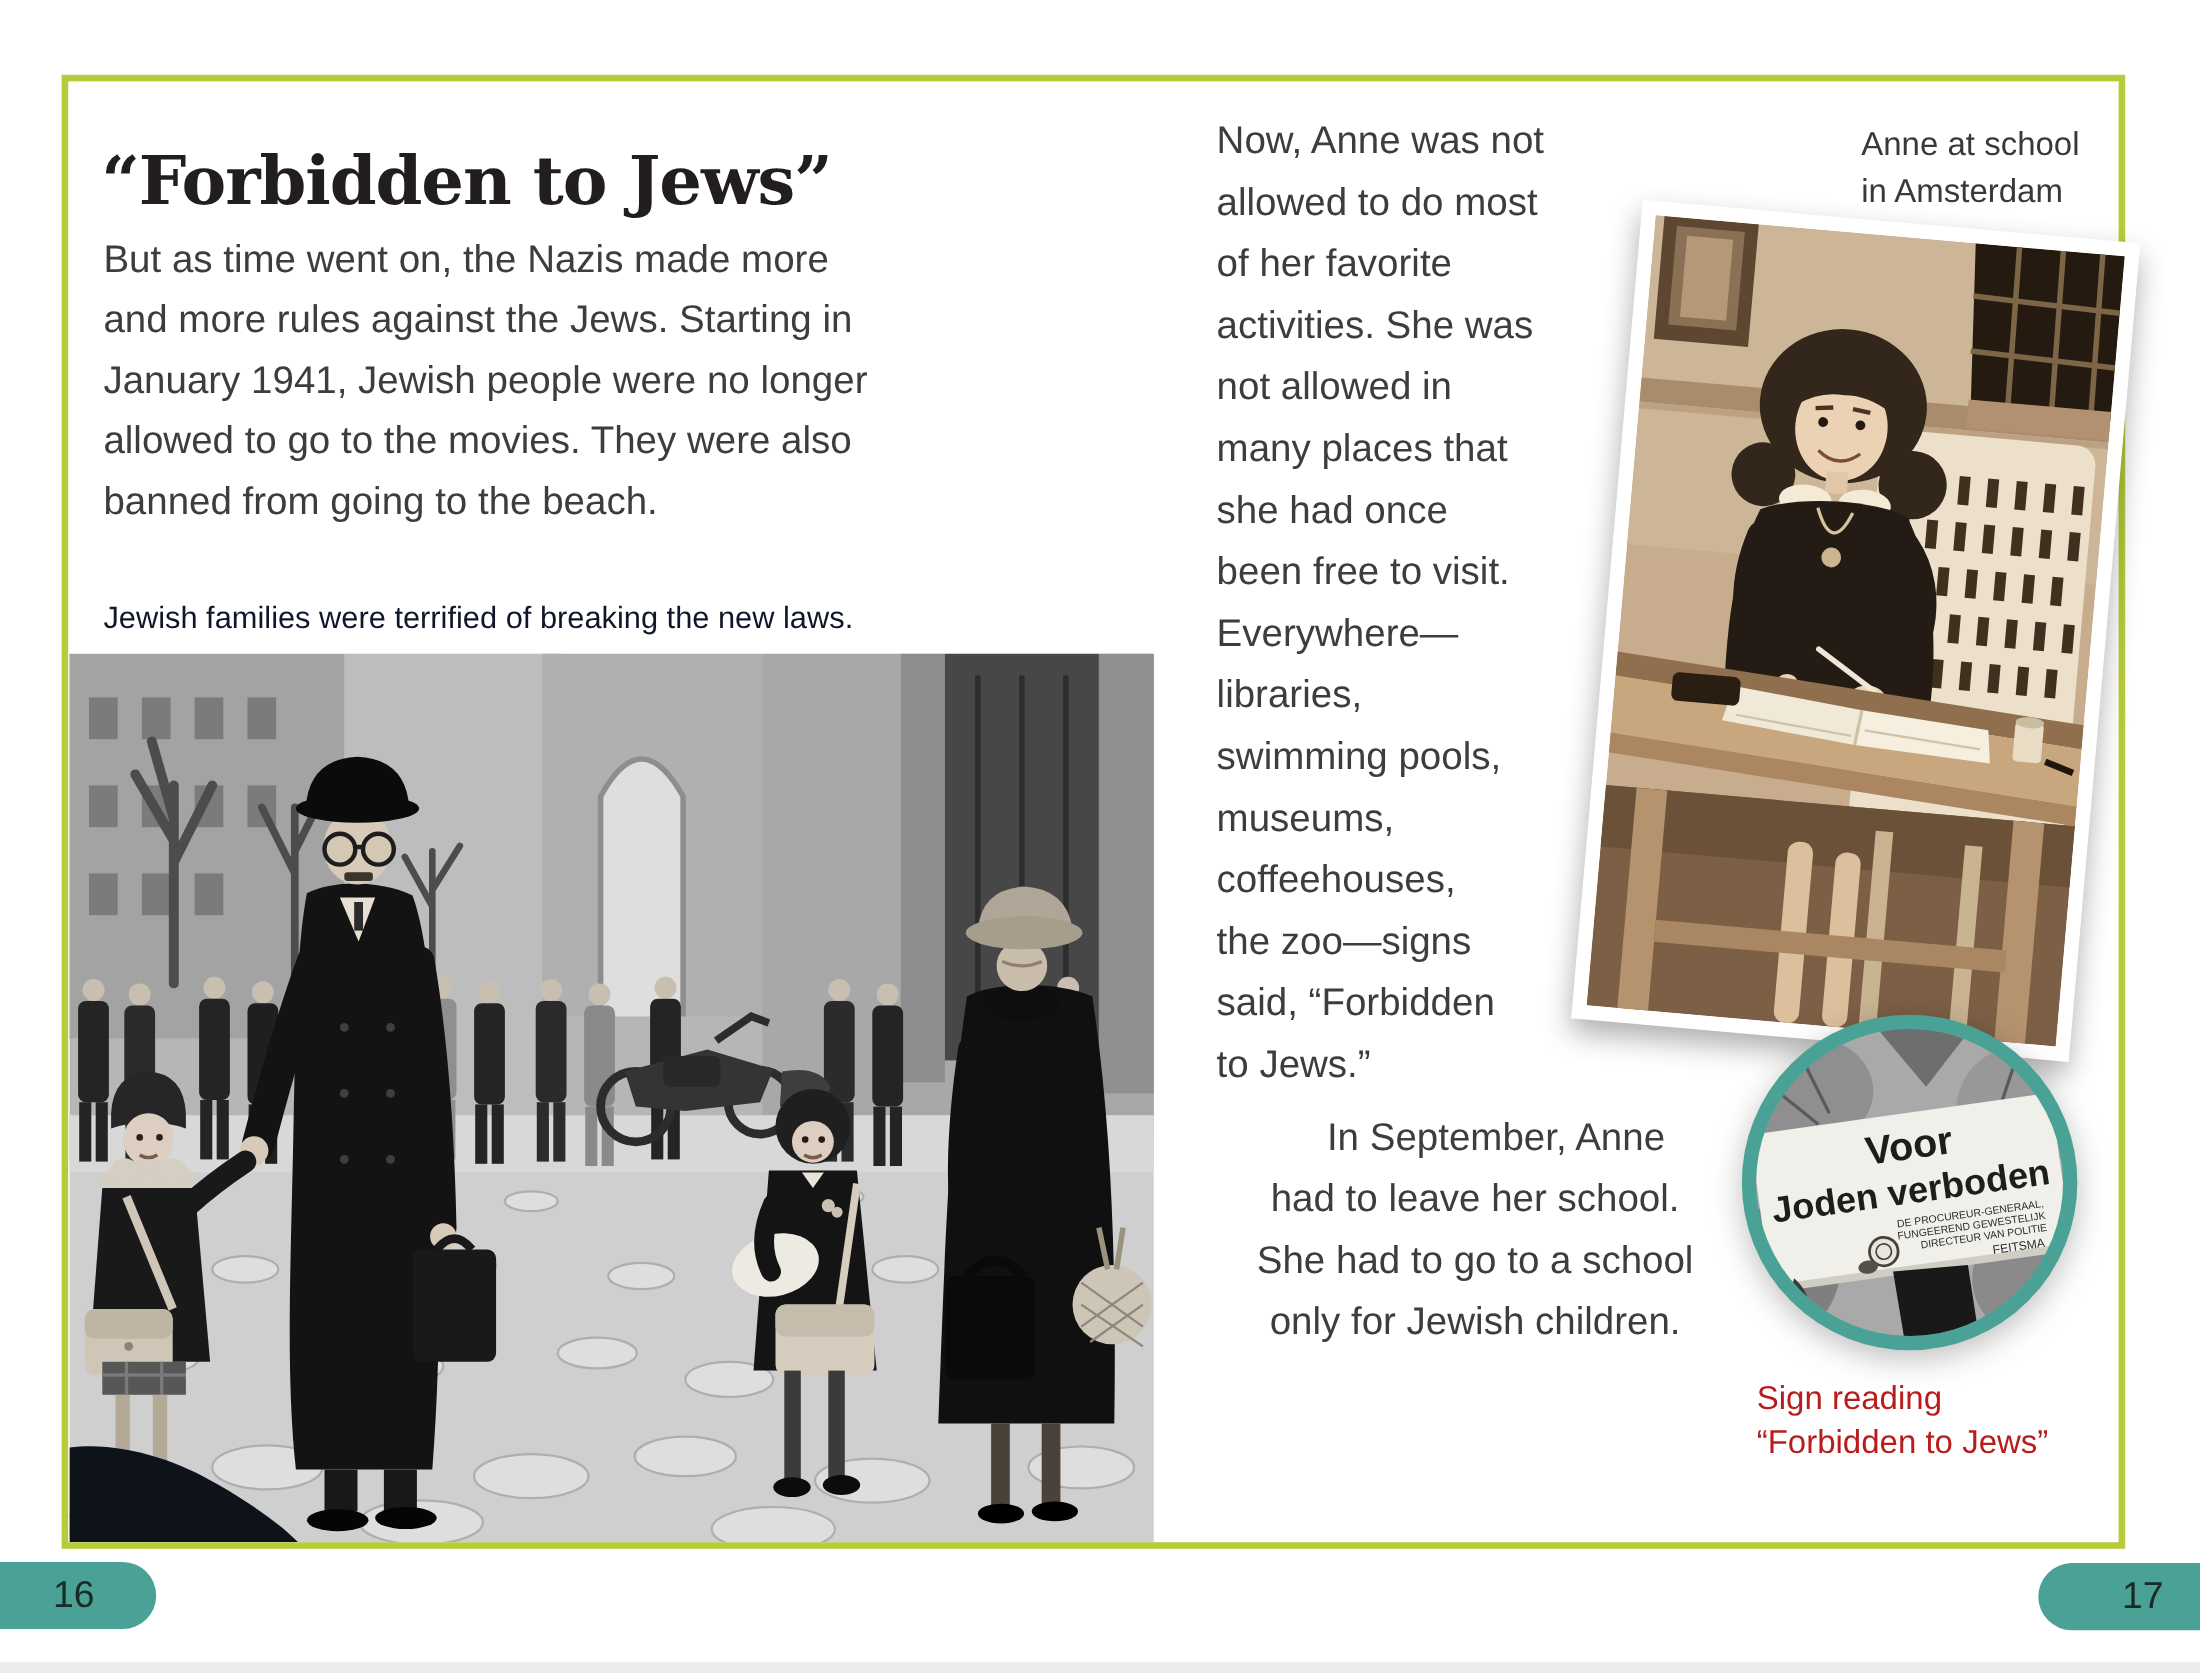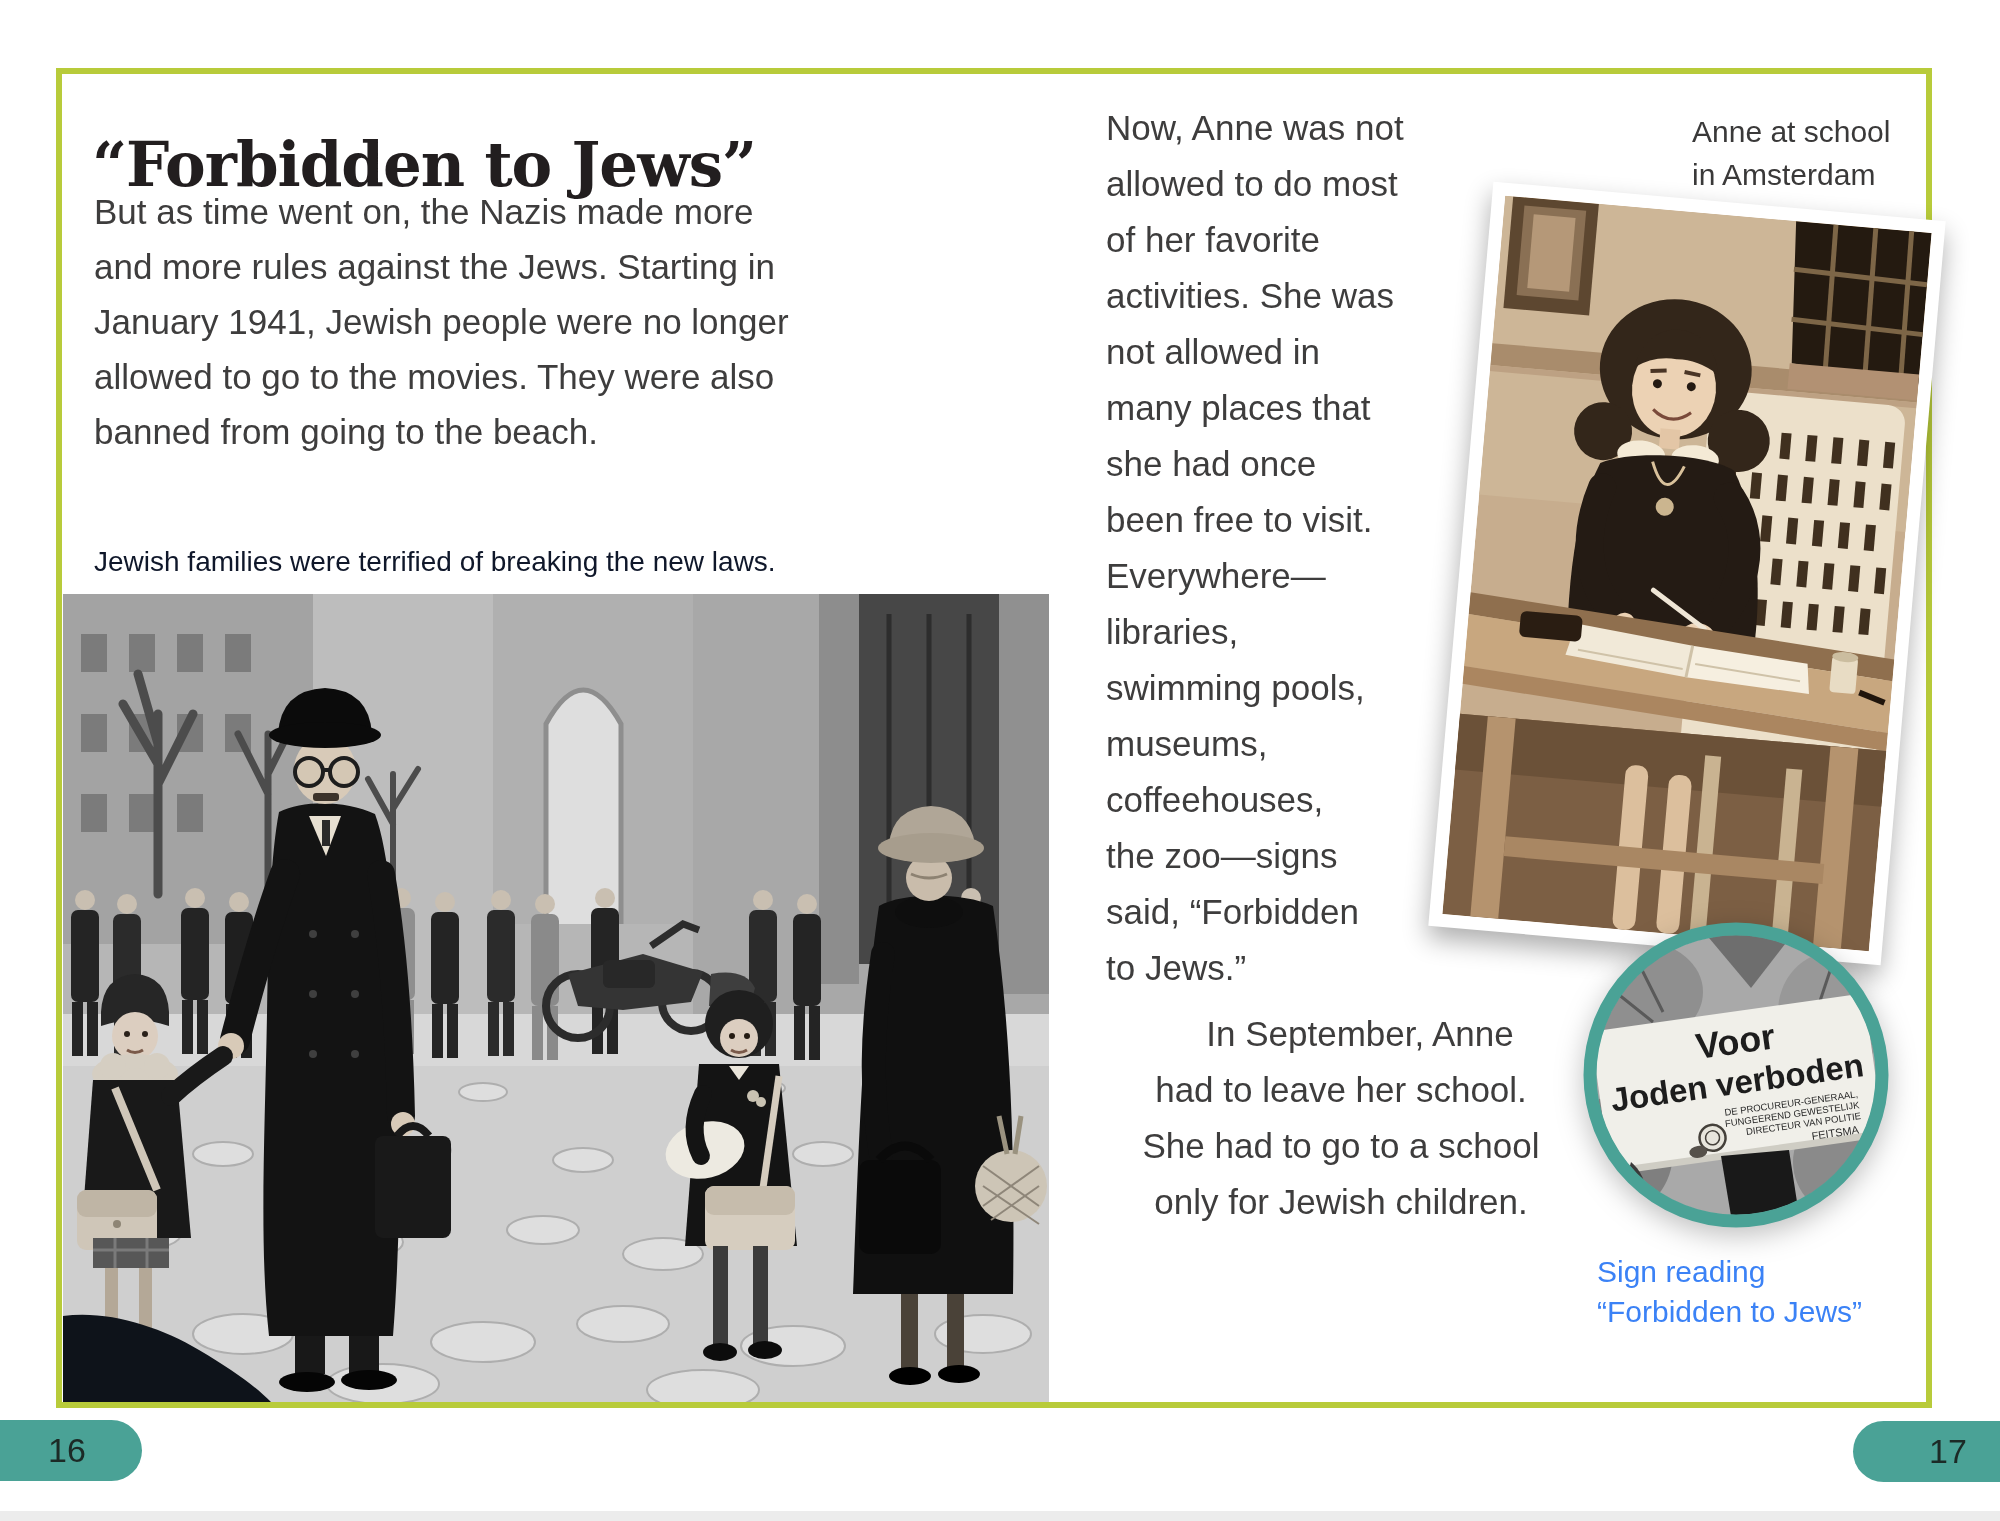--- a/index.html
+++ b/index.html
@@ -2,35 +2,35 @@
 <html><head>
 <meta charset="utf-8">
 <style>
   html,body{margin:0;padding:0;background:#ffffff;}
   .spread{position:relative;width:2000px;height:1521px;background:#ffffff;overflow:hidden;
           font-family:"Liberation Sans",sans-serif;color:#3e3d3d;text-decoration:underline;}
   .frame{position:absolute;left:56px;top:68px;width:1864px;height:1328px;
          border:6px solid #b8cb3a;}
   .title{position:absolute;left:92px;top:90px;font-family:"DejaVu Serif",serif;
          font-weight:bold;font-size:61px;line-height:1.1;color:#221e1f;letter-spacing:-1px;}
-  .bodyblock{position:absolute;left:94px;top:184px;width:880px;}
+  .bodyblock{position:absolute;left:94px;top:208px;width:880px;}
   .bodyblock .ln{font-size:35px;line-height:55px;color:#3e3d3d;}
   .caption-l{position:absolute;left:94px;top:546px;font-size:28px;color:#0f172a;}
   .photo-left{position:absolute;left:63px;top:594px;width:986px;height:808px;overflow:hidden;}
   .rightcol{position:absolute;left:1106px;top:100px;width:470px;}
   .rightcol .ln{font-size:35px;line-height:56px;color:#3e3d3d;white-space:nowrap;}
   .rightcol .para2{margin-top:10px;text-align:center;}
   .rightcol .indent{padding-left:38px;}
   .caption-anne{position:absolute;left:1692px;top:110px;font-size:30px;line-height:43px;color:#3a3939;}
   .anne-photo{position:absolute;left:1460px;top:200px;width:428px;height:721px;background:#ffffff;
               padding:13px;transform:rotate(5deg);box-shadow:0 12px 26px rgba(0,0,0,.32);}
   .anne-photo svg{display:block;}
   .circle-photo{position:absolute;left:1583px;top:922px;width:306px;height:306px;
                 filter:drop-shadow(0 8px 14px rgba(0,0,0,.25));}
-  .caption-sign{position:absolute;left:1597px;top:1252px;font-size:30px;line-height:40px;color:#3b82f6;}
+  .caption-sign{position:absolute;left:1597px;top:1252px;font-size:30px;line-height:40px;color:#b91c1c;}
   .pill{position:absolute;height:61px;background:#4aa296;border-radius:31px;
         display:flex;align-items:center;justify-content:center;
         font-size:34px;color:#1c2a26;}
   .pill-left{left:-38px;top:1420px;width:150px;padding-left:30px;}
   .pill-right{left:1853px;top:1421px;width:190px;padding-right:40px;}
   .bottom-strip{position:absolute;left:0;bottom:0;width:100%;height:10px;background:#ececec;}
 </style>
 </head>
 <body>
 

